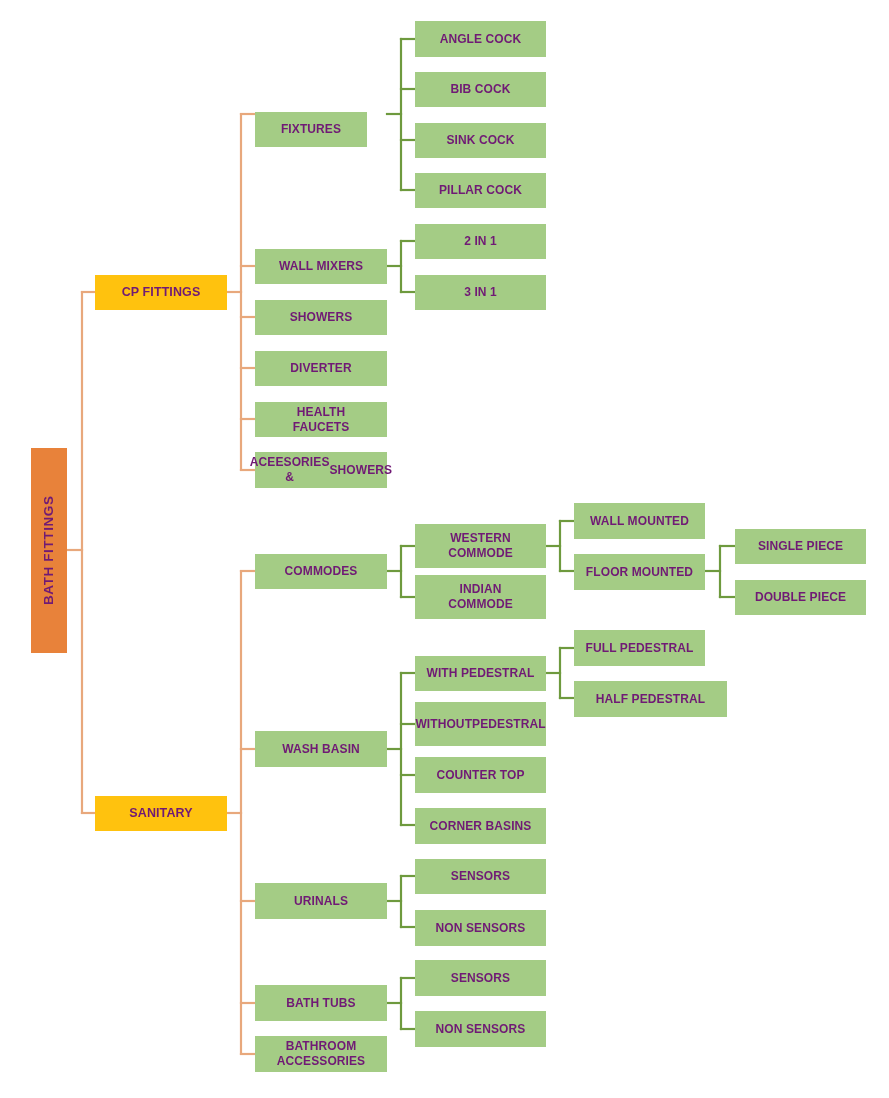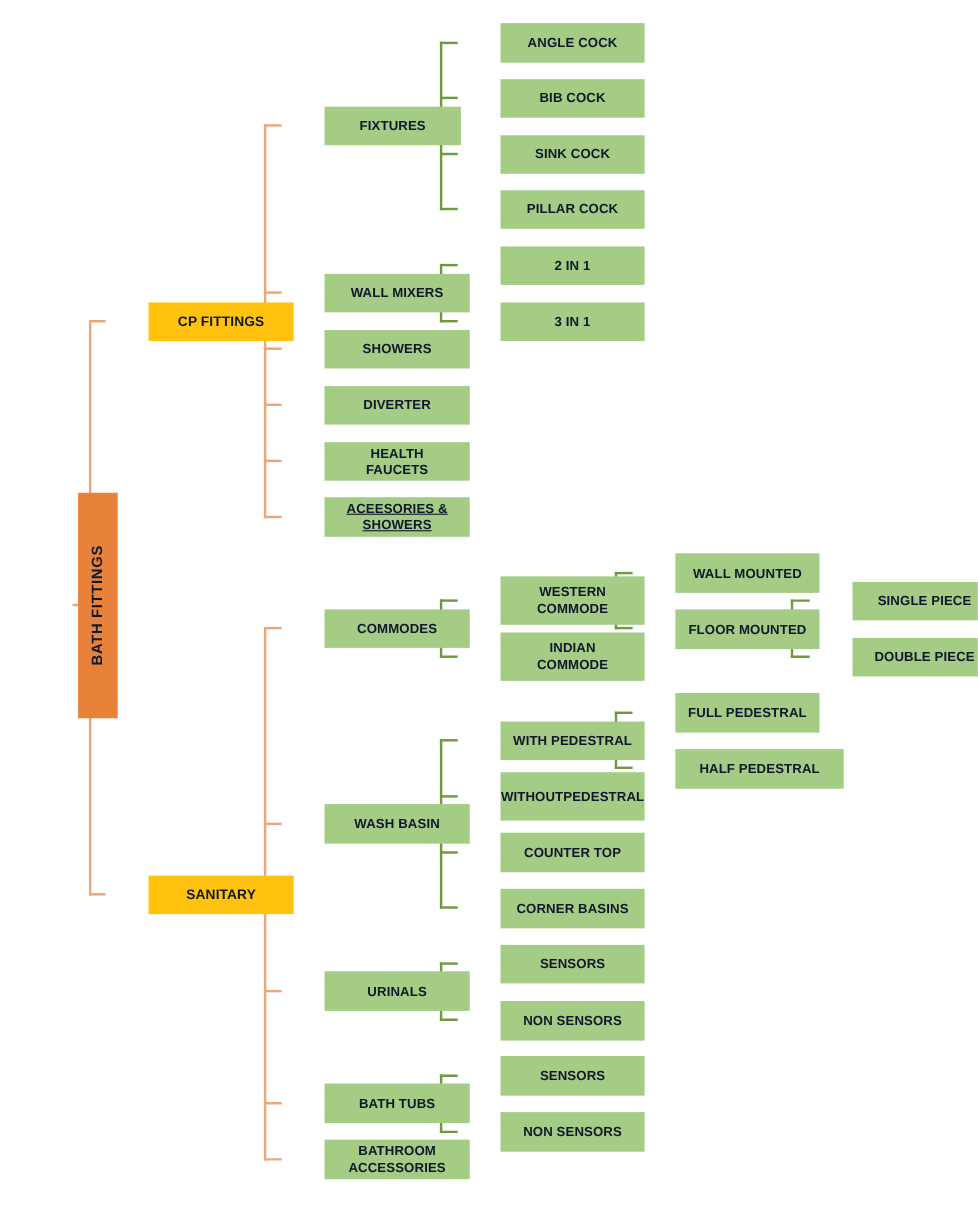--- a/index.html
+++ b/index.html
@@ -20,27 +20,26 @@
     width:889px; height:1098px;
     pointer-events:none;
   }
   .node{
     position:absolute;
     display:flex;
     align-items:center;
     justify-content:center;
     text-align:center;
     box-sizing:border-box;
-    color:#0f172a;
+    color:#701a75;
     font-weight:700;
     letter-spacing:0.1px;
     line-height:1.22;
     padding:2px 4px;
     z-index:2;
-    margin-left:40px;
   }
   .lvl-root{
     background:#E8823A;
     font-size:13.5px;
     writing-mode:vertical-rl;
     transform:rotate(180deg);
     letter-spacing:0.6px;
   }
   .lvl-1{
     background:#FFC20E;
@@ -143,37 +142,37 @@
     <span>BATH FITTINGS</span>
   </div>
 
   <div class="node lvl-1" style="left:95px;top:275px;width:132px;height:35px;">
     <span>CP FITTINGS</span>
   </div>
   <div class="node lvl-1" style="left:95px;top:796px;width:132px;height:35px;">
     <span>SANITARY</span>
   </div>
 
-  <div class="node lvl-green" style="left:255px;top:97px;width:124px;height:35px;">
+  <div class="node lvl-green" style="left:255px;top:112px;width:112px;height:35px;">
     <span>FIXTURES</span>
   </div>
   <div class="node lvl-green" style="left:255px;top:249px;width:132px;height:35px;">
     <span>WALL MIXERS</span>
   </div>
   <div class="node lvl-green" style="left:255px;top:300px;width:132px;height:35px;">
     <span>SHOWERS</span>
   </div>
   <div class="node lvl-green" style="left:255px;top:351px;width:132px;height:35px;">
     <span>DIVERTER</span>
   </div>
   <div class="node lvl-green" style="left:255px;top:402px;width:132px;height:35px;flex-direction:column;">
     <span>HEALTH</span>
     <span>FAUCETS</span>
   </div>
-  <div class="node lvl-green" style="left:255px;top:452px;width:132px;height:36px;flex-direction:column;text-decoration:underline;">
+  <div class="node lvl-green" style="left:255px;top:452px;width:132px;height:36px;flex-direction:row;">
     <span>ACEESORIES &amp;</span>
     <span>SHOWERS</span>
   </div>
 
   <div class="node lvl-green" style="left:415px;top:21px;width:131px;height:36px;">
     <span>ANGLE COCK</span>
   </div>
   <div class="node lvl-green" style="left:415px;top:72px;width:131px;height:35px;">
     <span>BIB COCK</span>
   </div>

